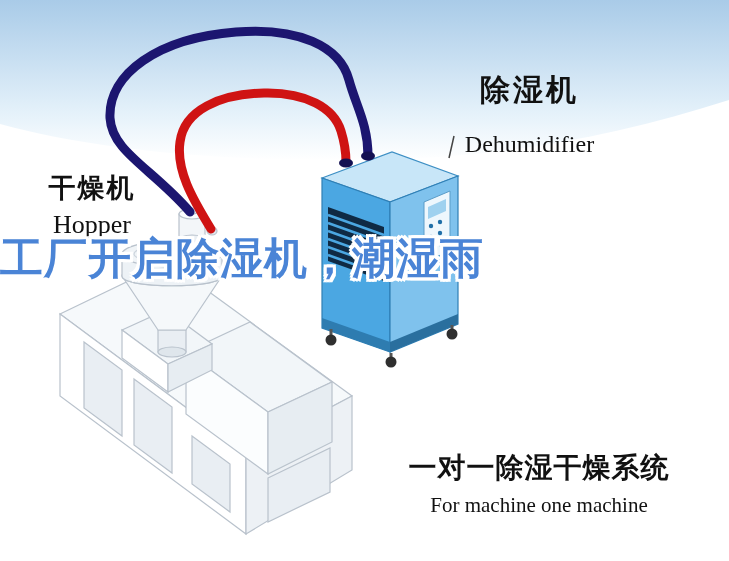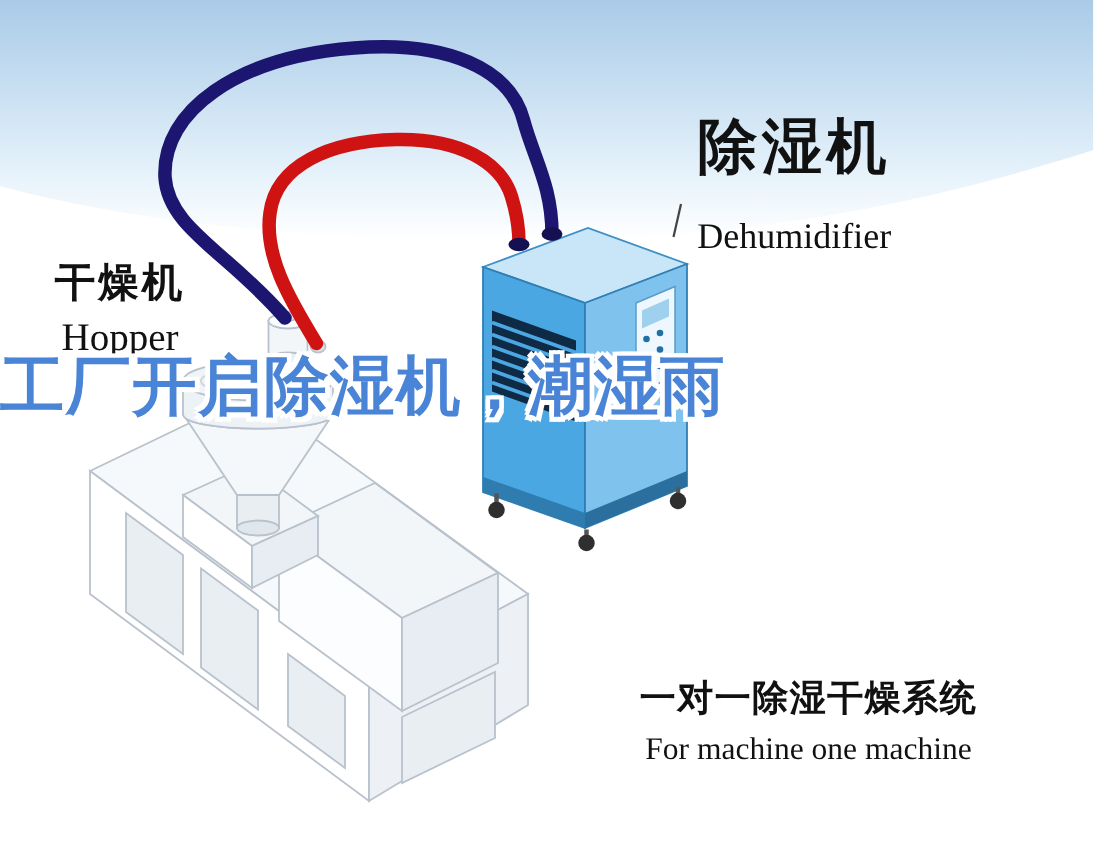--- a/index.html
+++ b/index.html
@@ -15,35 +15,35 @@
   html,body{margin:0;padding:0;background:#ffffff;}
   .canvas{
     position:relative;width:729px;height:561px;overflow:hidden;background:#ffffff;
     font-family:"Liberation Sans",sans-serif;
   }
   .art{position:absolute;left:0;top:0;width:729px;height:561px;display:block;}
   .label{position:absolute;text-align:center;color:var(--ink);}
   .label .zh{font-weight:700;}
   .serif{font-family:"Liberation Serif",serif;}
   .dehum-label{left:432px;top:70px;width:195px;}
-  .dehum-label .zh{font-size:40px;letter-spacing:3px;}
+  .dehum-label .zh{font-size:30px;letter-spacing:3px;}
   .dehum-label .en{font-size:24px;margin-top:20px;}
-  .hopper-label{left:22px;top:170px;width:116px;}
+  .hopper-label{left:34px;top:170px;width:116px;}
   .hopper-label .zh{font-size:27px;letter-spacing:2px;}
   .hopper-label .en{font-size:26px;margin-top:4px;}
   .headline{
     position:absolute;left:0;top:234px;width:729px;text-align:left;
     font-weight:700;font-size:43px;line-height:48px;color:var(--headline-blue);
     letter-spacing:1px;
     text-shadow:
       -3px -3px 0 #fff, 3px -3px 0 #fff, -3px 3px 0 #fff, 3px 3px 0 #fff,
       -3px 0 0 #fff, 3px 0 0 #fff, 0 -3px 0 #fff, 0 3px 0 #fff;
   }
   .caption{position:absolute;left:378px;top:449px;width:322px;text-align:center;color:var(--ink);}
-  .caption .zh{font-weight:700;font-size:24px;letter-spacing:1px;}
+  .caption .zh{font-weight:700;font-size:28px;letter-spacing:1px;}
   .caption .en{font-size:21px;margin-top:6px;}
 </style>
 </head>
 <body>
 
 <div class="canvas">
 
   <svg class="art" viewBox="0 0 729 561" xmlns="http://www.w3.org/2000/svg">
     <defs>
       <linearGradient id="skyGrad" x1="0" y1="0" x2="0" y2="1">

